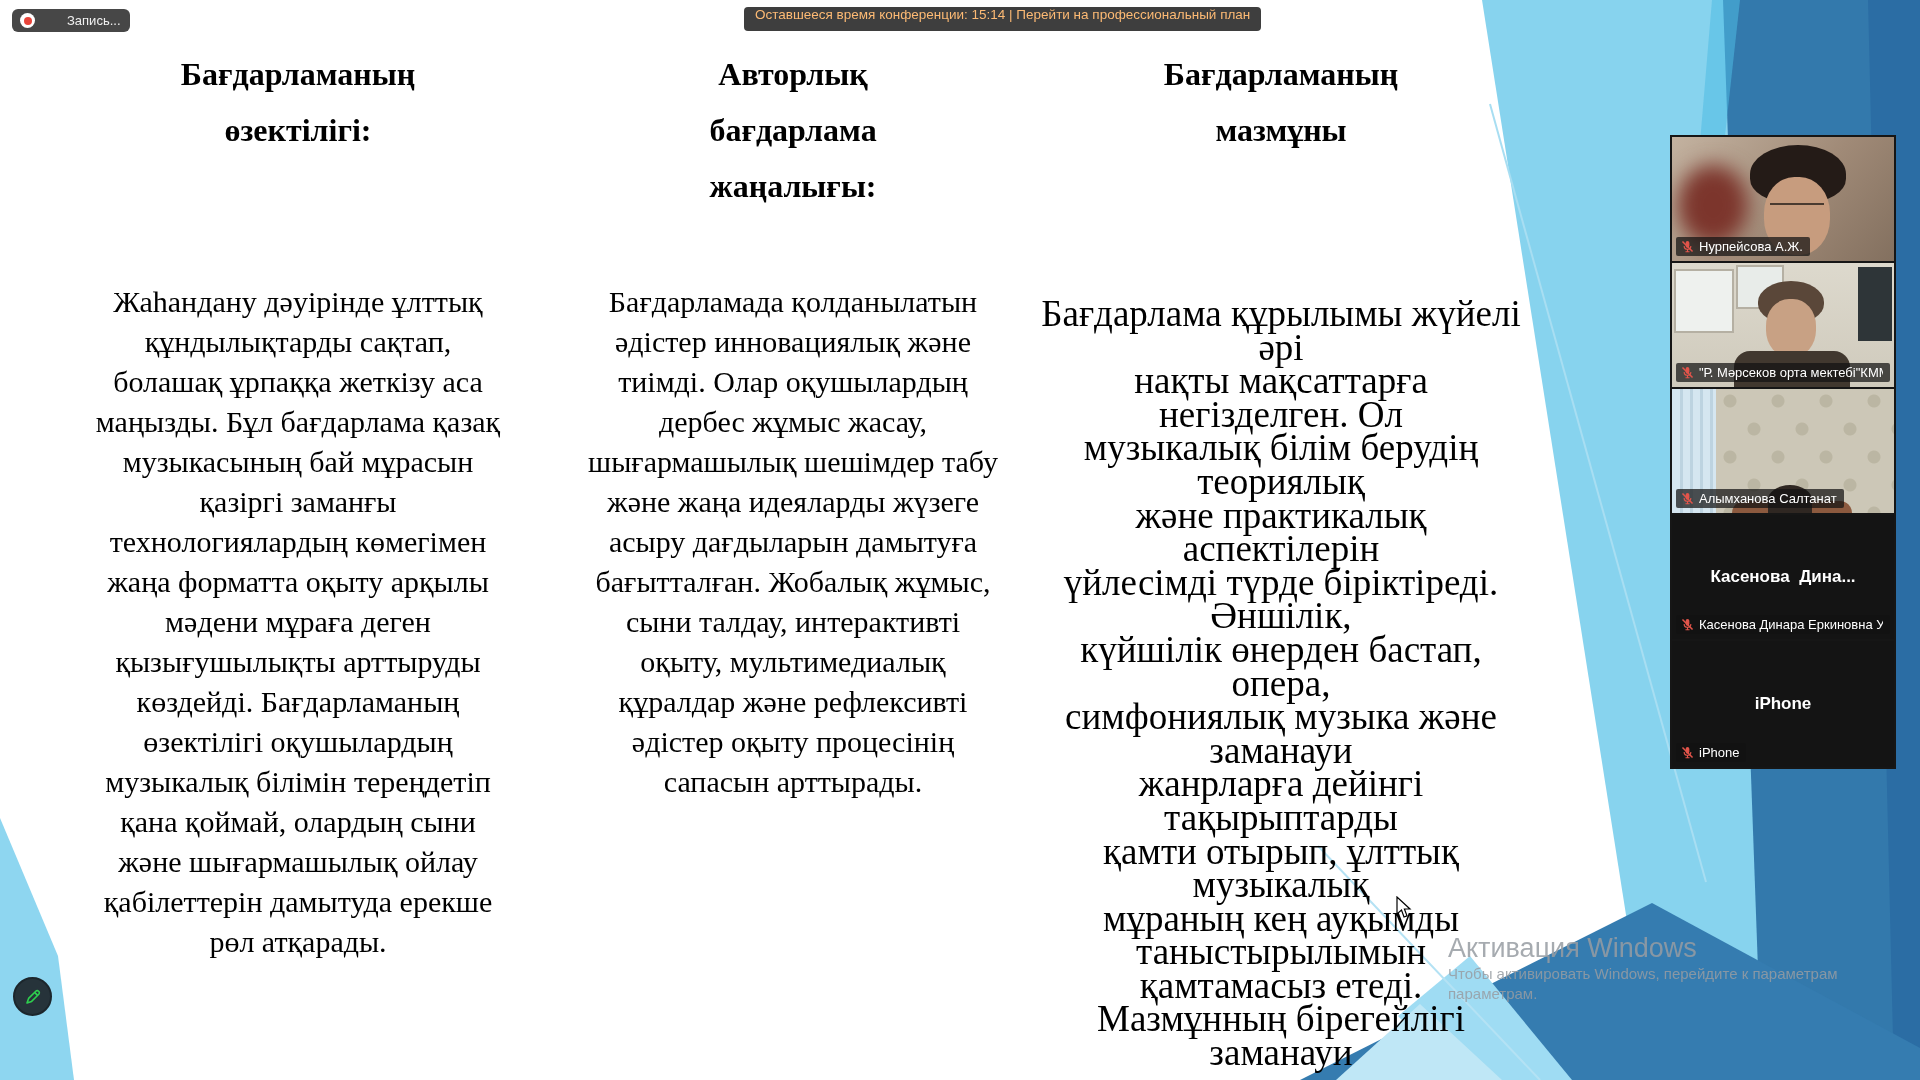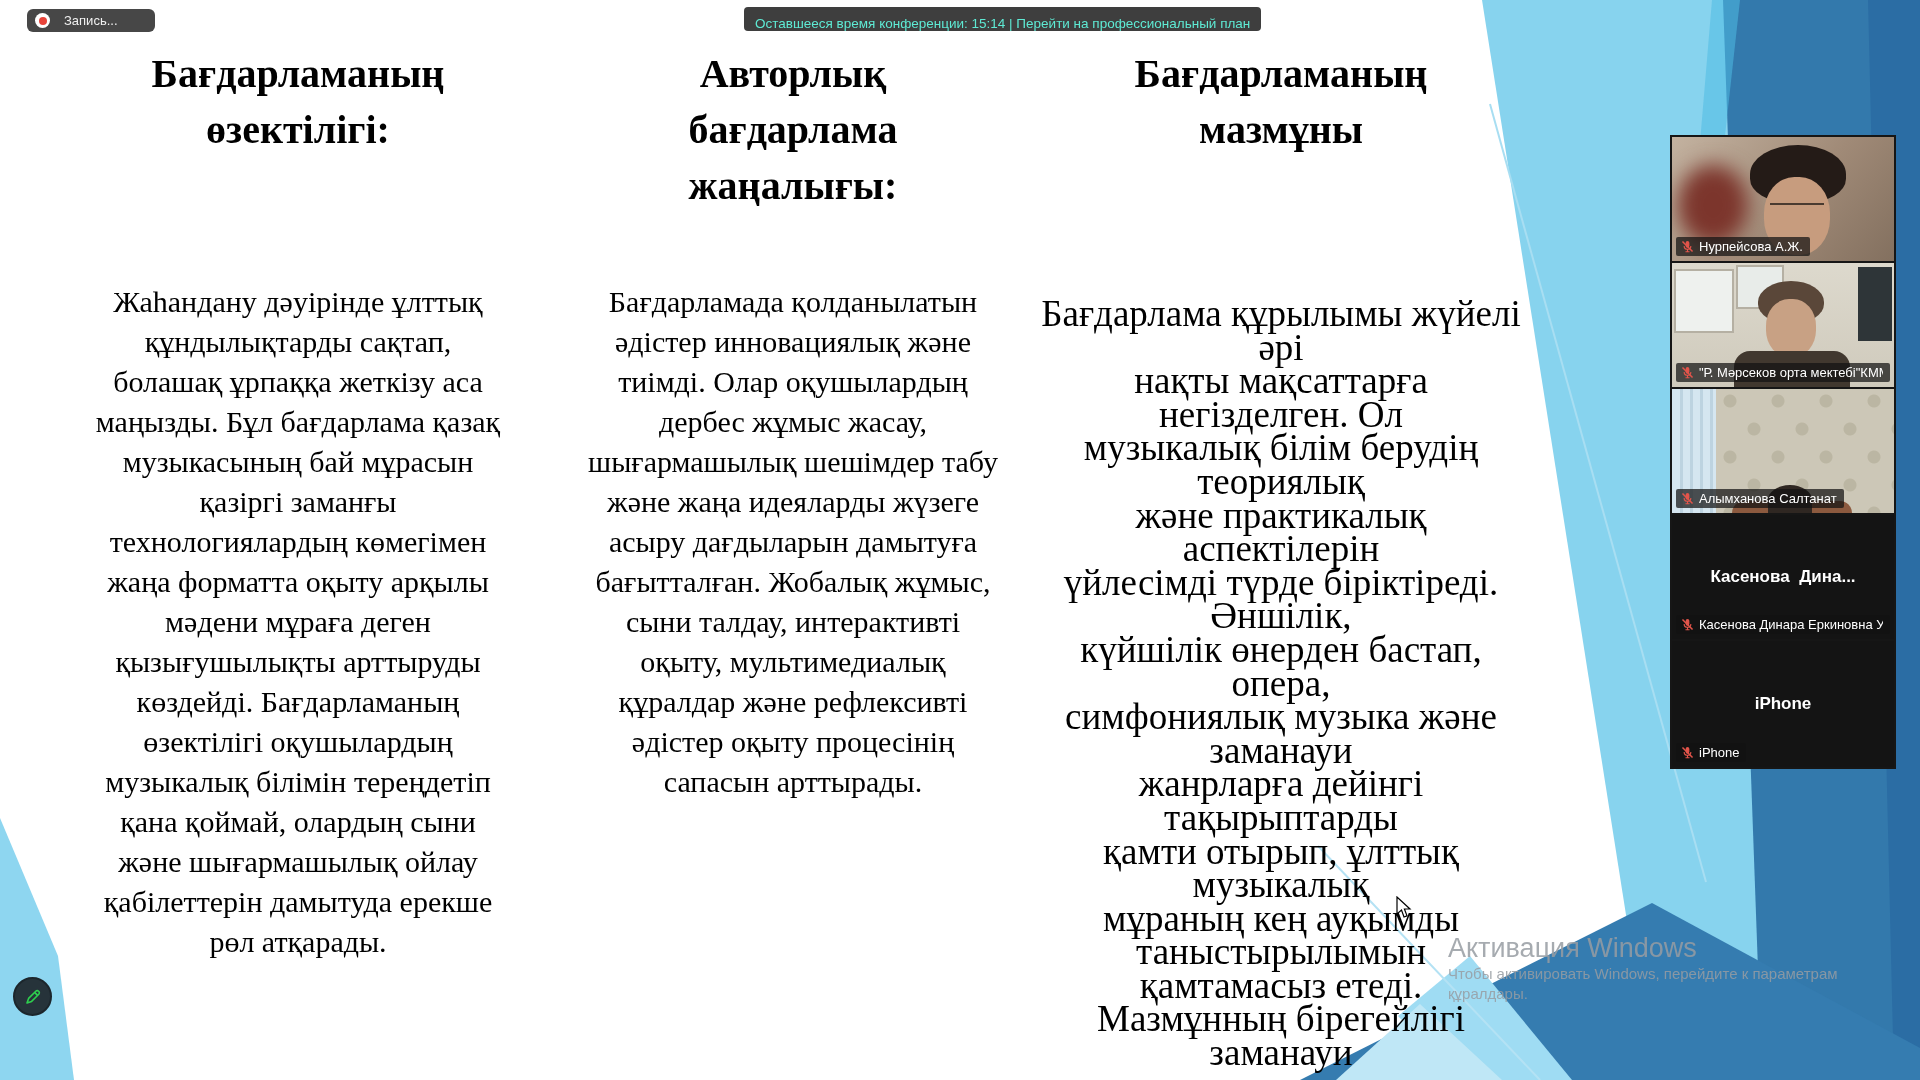--- a/index.html
+++ b/index.html
@@ -6,46 +6,46 @@
   body{
     width:1920px;height:1080px;position:relative;overflow:hidden;
     background:#ffffff;font-family:"Liberation Sans",sans-serif;
   }
   
   .bg-svg{position:absolute;left:0;top:0;width:1920px;height:1080px;z-index:0;}
   
   .slide-col{position:absolute;top:46px;z-index:2;color:#000;}
   .col-heading{
     font-family:"Liberation Serif",serif;font-weight:bold;
-    font-size:40px;line-height:56px;text-align:center;
+    font-size:32px;line-height:56px;text-align:center;
     white-space:pre-line;height:236px;
   }
   .col-body{
     font-family:"Liberation Serif",serif;font-size:30px;line-height:40px;
     white-space:pre-line;text-align:center;
   }
   #col1{left:60px;width:476px;}
   #col2{left:552px;width:482px;}
   #col3{left:1040px;width:482px;}
   #col3 .col-body{font-size:37px;line-height:33.6px;margin-top:15px;}
   
   .rec-pill{
-    position:absolute;left:27px;top:9px;width:128px;height:23px;z-index:6;
+    position:absolute;left:12px;top:9px;width:118px;height:23px;z-index:6;
     background:#474747;border-radius:6px;display:flex;align-items:center;
-    padding:0 8px;box-sizing:border-box;gap:14px;
+    padding:0 8px;box-sizing:border-box;gap:32px;
   }
   .rec-dot-outer{width:15px;height:15px;border-radius:50%;background:#ffffff;
     display:flex;align-items:center;justify-content:center;flex:0 0 auto;}
   .rec-dot-inner{width:8px;height:8px;border-radius:50%;background:#e8443a;}
   .rec-label{color:#f0f0f0;font-size:13px;}
   
   .time-banner{
     position:absolute;left:744px;top:7px;height:24px;z-index:6;
-    background:#3e3e3e;border-radius:4px;display:flex;align-items:flex-end;
-    padding:0 11px;color:#5eead4;font-size:13.5px;white-space:nowrap;
+    background:#3e3e3e;border-radius:4px;display:flex;align-items:flex-start;
+    padding:0 11px;color:#fdba74;font-size:13.5px;white-space:nowrap;
   }
   
   .panel{
     position:absolute;left:1670px;top:135px;width:226px;z-index:5;
     background:#fde047;border:2px solid #161616;box-sizing:border-box;
   }
   .tile{
     position:relative;width:222px;height:126px;overflow:hidden;
     border-bottom:2px solid #161616;box-sizing:border-box;background:#202020;
   }
@@ -288,21 +288,21 @@
       <span>iPhone</span>
     </div>
   </div>
 
 </div>
 
 <div class="watermark">
   <div class="w1">Активация Windows</div>
   <div class="w2">
     <span>Чтобы активировать Windows, перейдите к параметрам</span><br>
-    <span>құралдары.</span>
+    <span>параметрам.</span>
   </div>
 </div>
 
 <div class="pencil-btn">
   <svg width="20" height="20" viewBox="0 0 20 20">
     <path d="M4 16l1.6-4.6 7.2-7.2a1.9 1.9 0 0 1 2.7 0l.3.3a1.9 1.9 0 0 1 0 2.7l-7.2 7.2L4 16z" fill="none" stroke="#2ecf4e" stroke-width="1.6" stroke-linejoin="round"></path>
     <line x1="11.6" y1="5.4" x2="14.6" y2="8.4" stroke="#2ecf4e" stroke-width="1.6"></line>
   </svg>
 </div>
 

